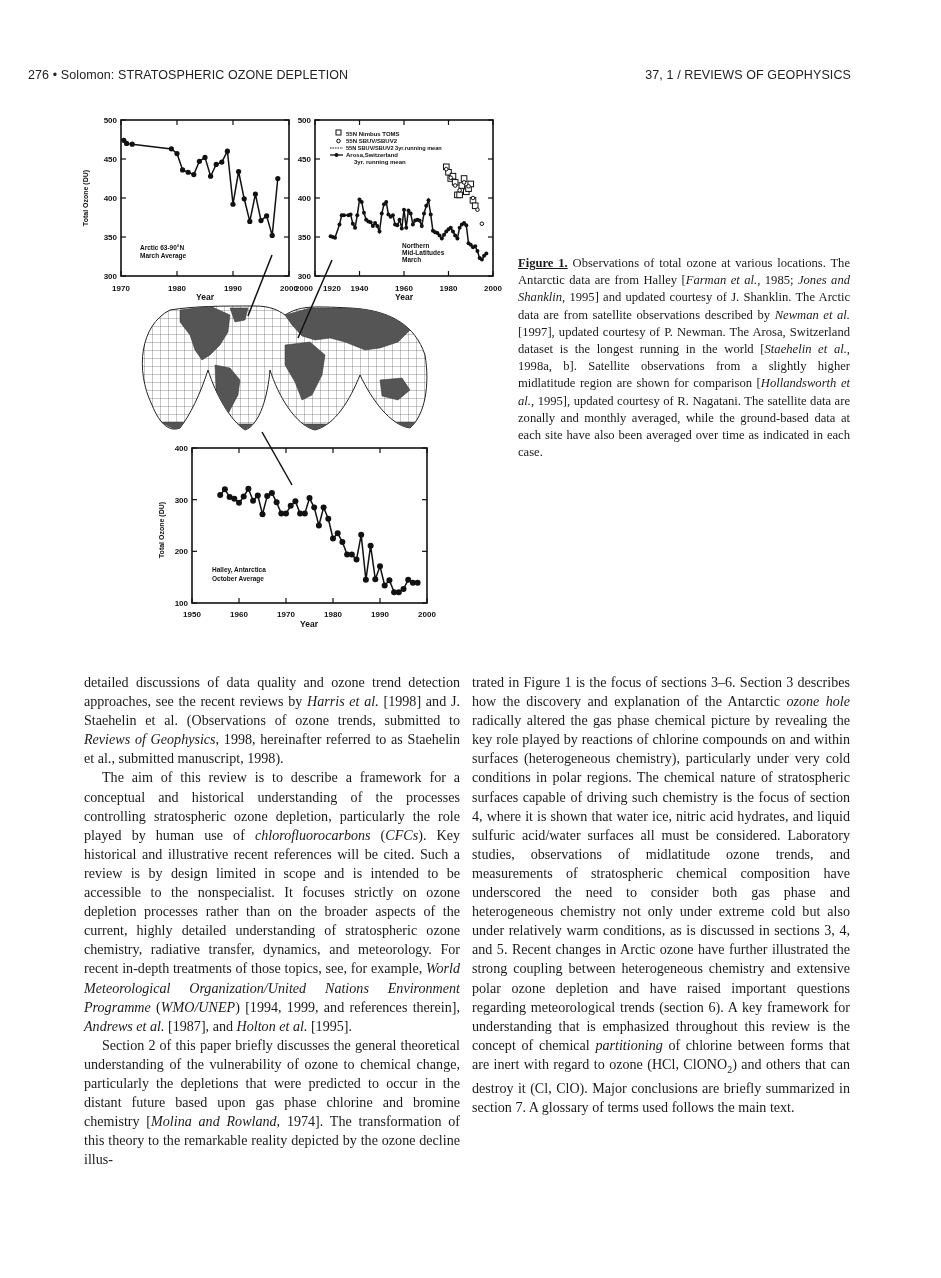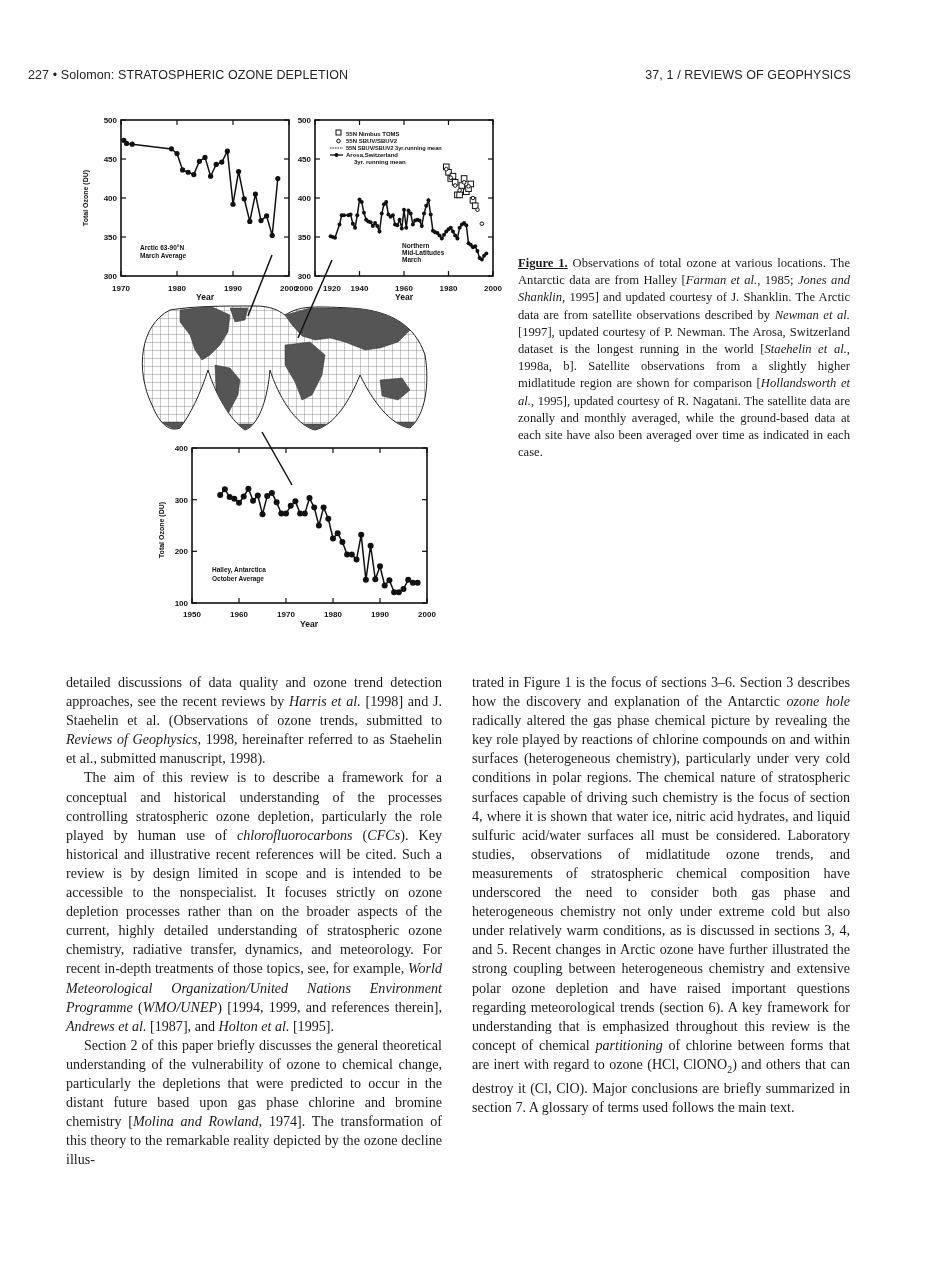--- a/index.html
+++ b/index.html
@@ -5,31 +5,31 @@
   html, body { margin:0; padding:0; background:#ffffff; }
   body { width:941px; height:1278px; position:relative; overflow:hidden; color:#1a1a1a; }
   .running-head { position:absolute; top:68px; font-family:"Liberation Sans", sans-serif; font-size:12.5px; color:#222; letter-spacing:0.1px; }
   .rh-left { left:28px; }
   .rh-right { right:90px; }
   .figure { position:absolute; left:80px; top:110px; width:430px; height:530px; }
   .figure svg { position:absolute; left:0; top:0; }
   .caption { position:absolute; left:518px; top:255px; width:332px; font-family:"Liberation Serif", serif; font-size:12.6px; line-height:17.2px; text-align:justify; color:#1a1a1a; }
   .caption b { font-weight:bold;text-decoration:underline; }
   .col { position:absolute; top:673px; width:376px; font-family:"Liberation Serif", serif; font-size:14.1px; line-height:19.1px; text-align:justify; color:#1a1a1a; hyphens:manual; }
-  .col-left { left:66px; }
+  .col-left { left:84px; }
   .col-right { left:472px; width:378px; }
   .col p { margin:0; }
   .col p.indent { text-indent:18px; }
   i { font-style:italic; }
   .axis-text { font-family:"Liberation Sans", sans-serif; font-weight:bold; fill:#111; }
 </style>
 </head>
 <body>
 
-<div class="running-head rh-left">227 • Solomon: STRATOSPHERIC OZONE DEPLETION</div>
+<div class="running-head rh-left">276 • Solomon: STRATOSPHERIC OZONE DEPLETION</div>
 <div class="running-head rh-right">37, 1 / REVIEWS OF GEOPHYSICS</div>
 
 <div class="figure">
   <svg id="fig-svg" width="430" height="530" viewBox="0 0 430 530">
 
     <g id="map-group">
       <defs>
         <clipPath id="lobe-clip">
           <path d="M90,200 C60,215 55,260 72,295 C80,315 90,322 100,318 C110,305 120,285 128,260 C136,285 150,310 165,320 C180,315 188,285 190,260 C198,285 215,315 235,320 C255,315 270,290 280,265 C292,290 310,315 330,318 C345,305 350,275 345,245 C335,215 310,200 270,198 C230,196 220,196 205,205 C198,200 190,196 175,196 C140,196 115,196 90,200 Z"></path>
         </clipPath>

